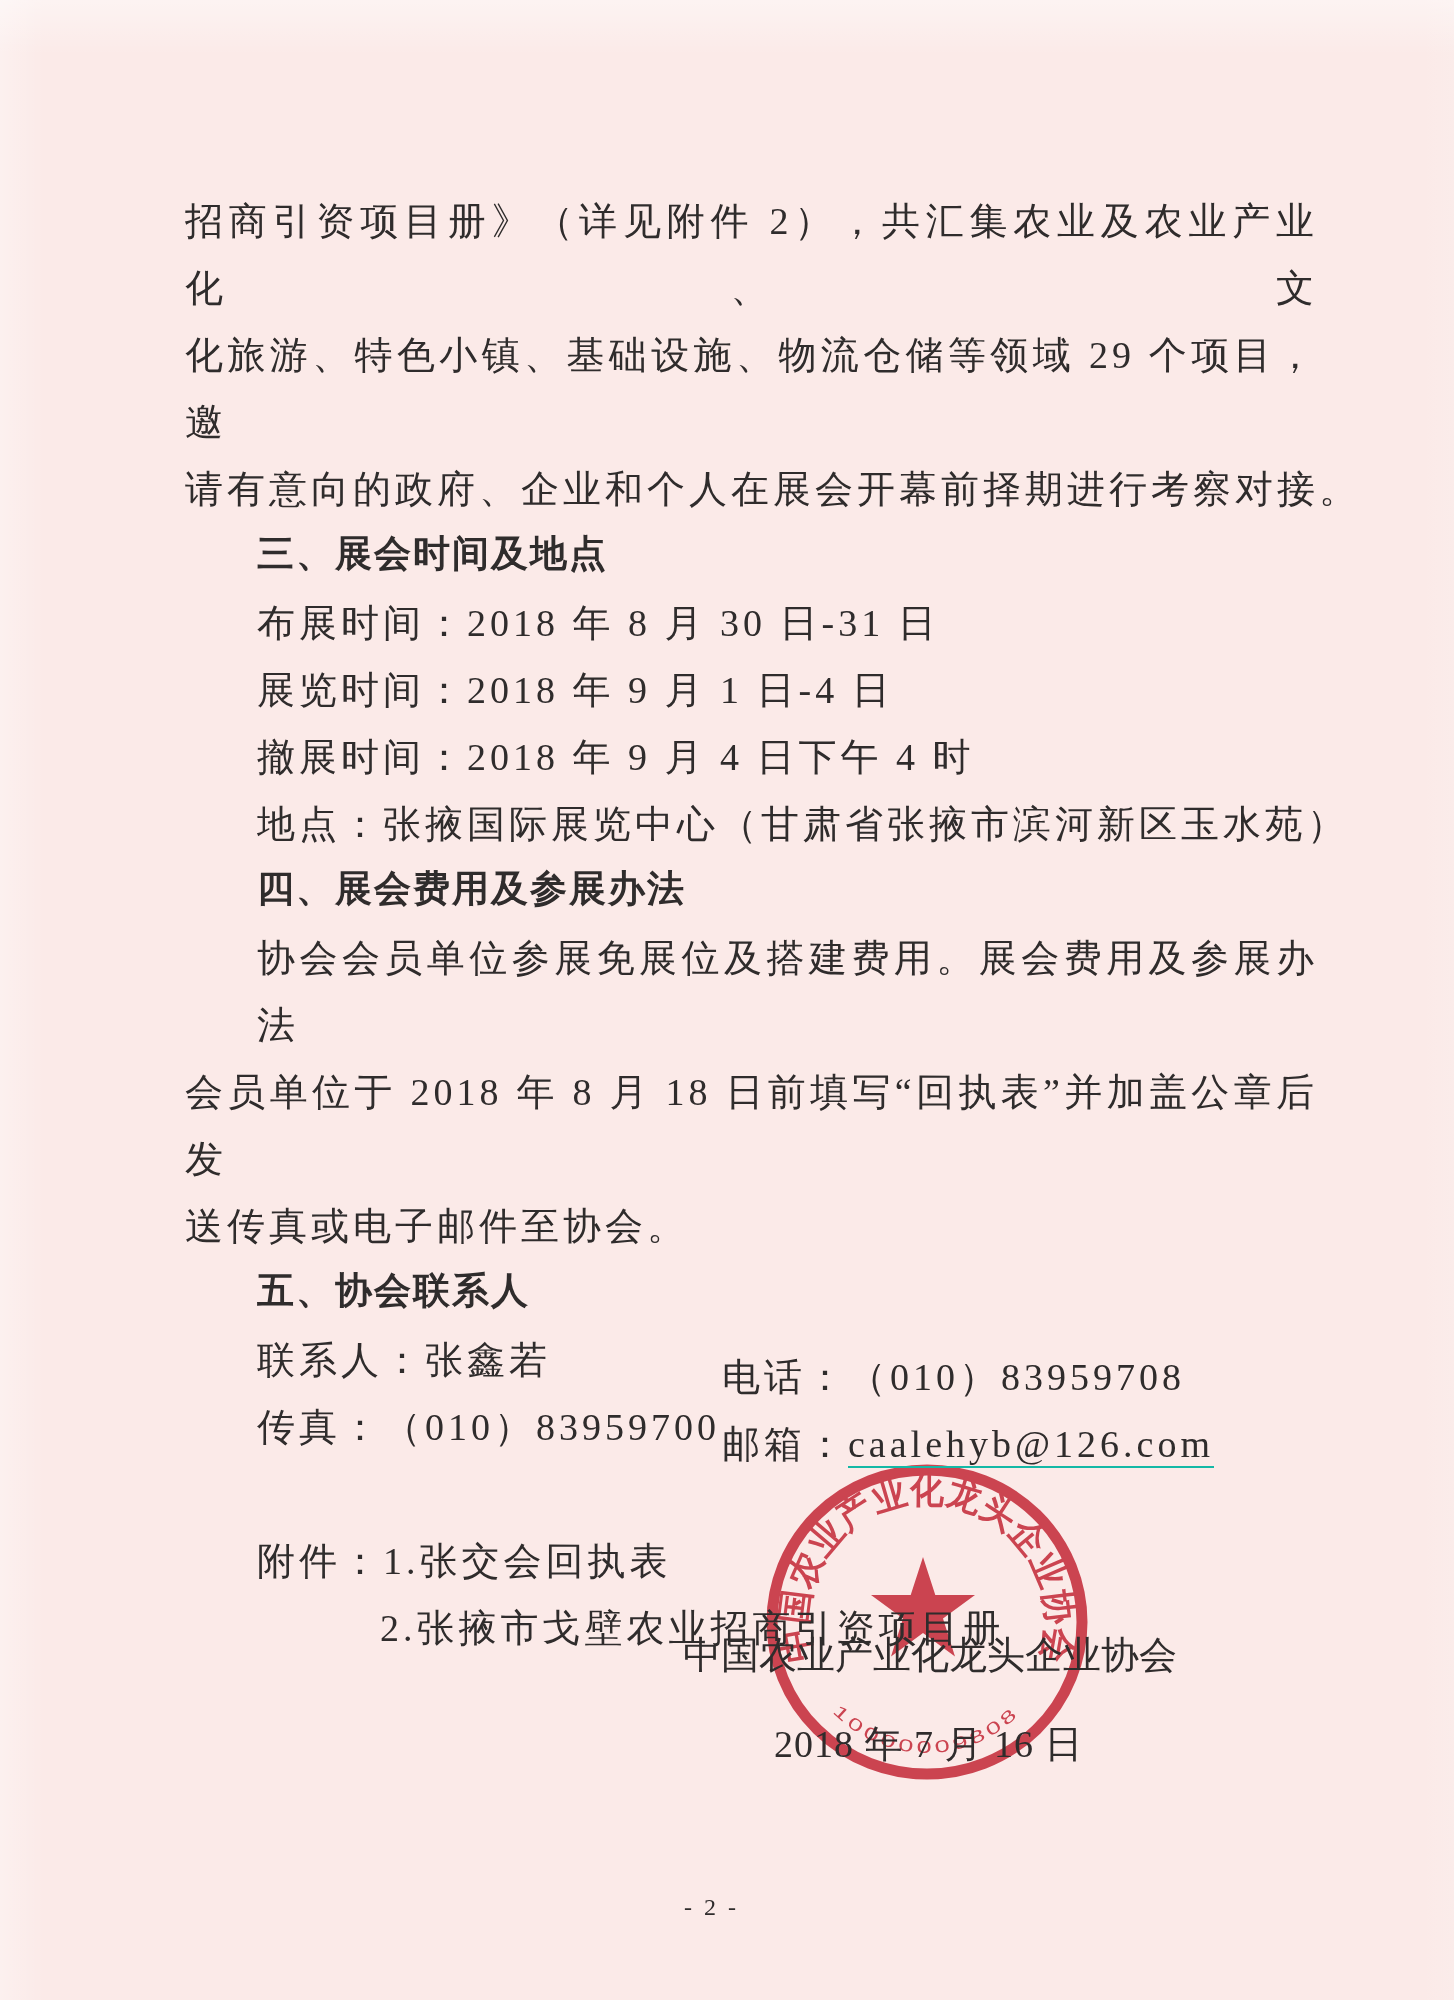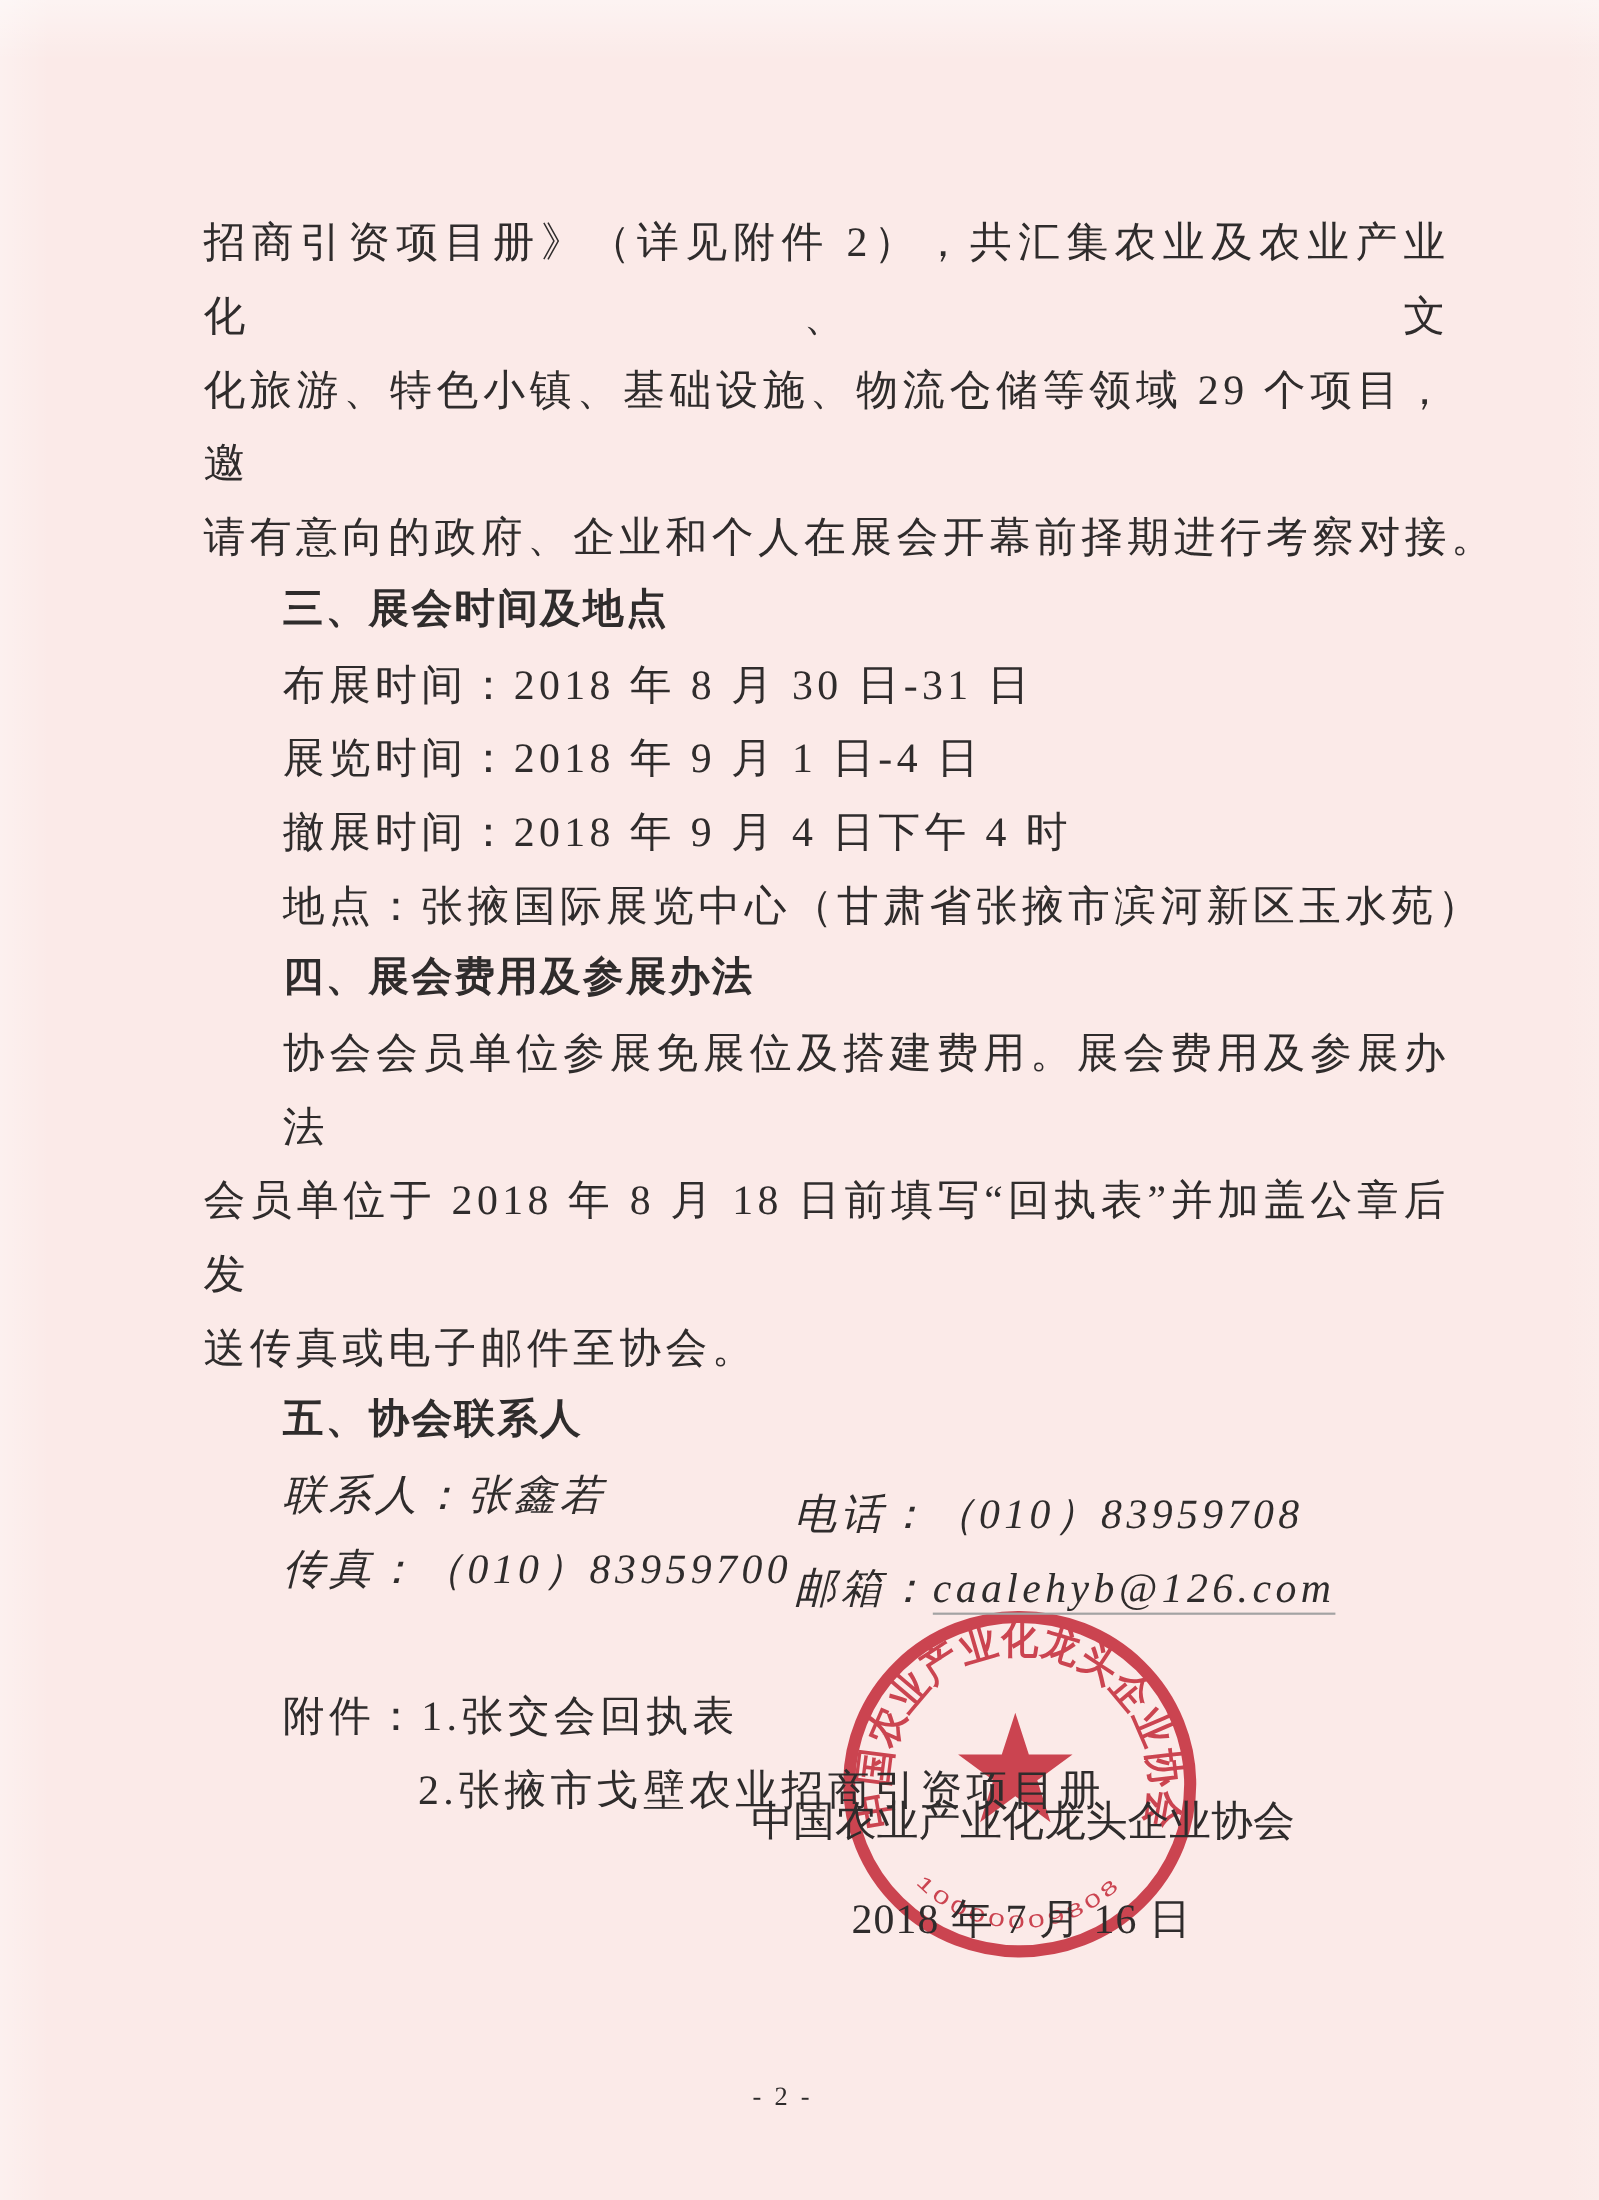--- a/index.html
+++ b/index.html
@@ -38,24 +38,24 @@
   .heading{
     font-family:Liberation Mono, monospace;
     font-weight:700;
     font-size:37px;
     letter-spacing:2px;
     padding-left:72px;
   }
   .indent{padding-left:72px;}
   .indent-lg{padding-left:195px;}
   .gap-above{margin-top:67px;}
-  .contact-line{position:relative;font-style:italic;}
+  .contact-line{position:relative;}
   .contact-col2{position:absolute;left:537px;top:17px;}
   .email{
-    border-bottom:2px solid #a3a3a3;
+    border-bottom:2px solid #14b8a6;
     padding-bottom:1px;
   }
   .sig-org{
     position:absolute;left:683px;top:1630px;
     font-size:38px;letter-spacing:0px;white-space:nowrap;
   }
   .sig-date{
     position:absolute;left:774px;top:1700px;
     font-size:38px;letter-spacing:1px;white-space:nowrap;margin-top:19px;
   }

